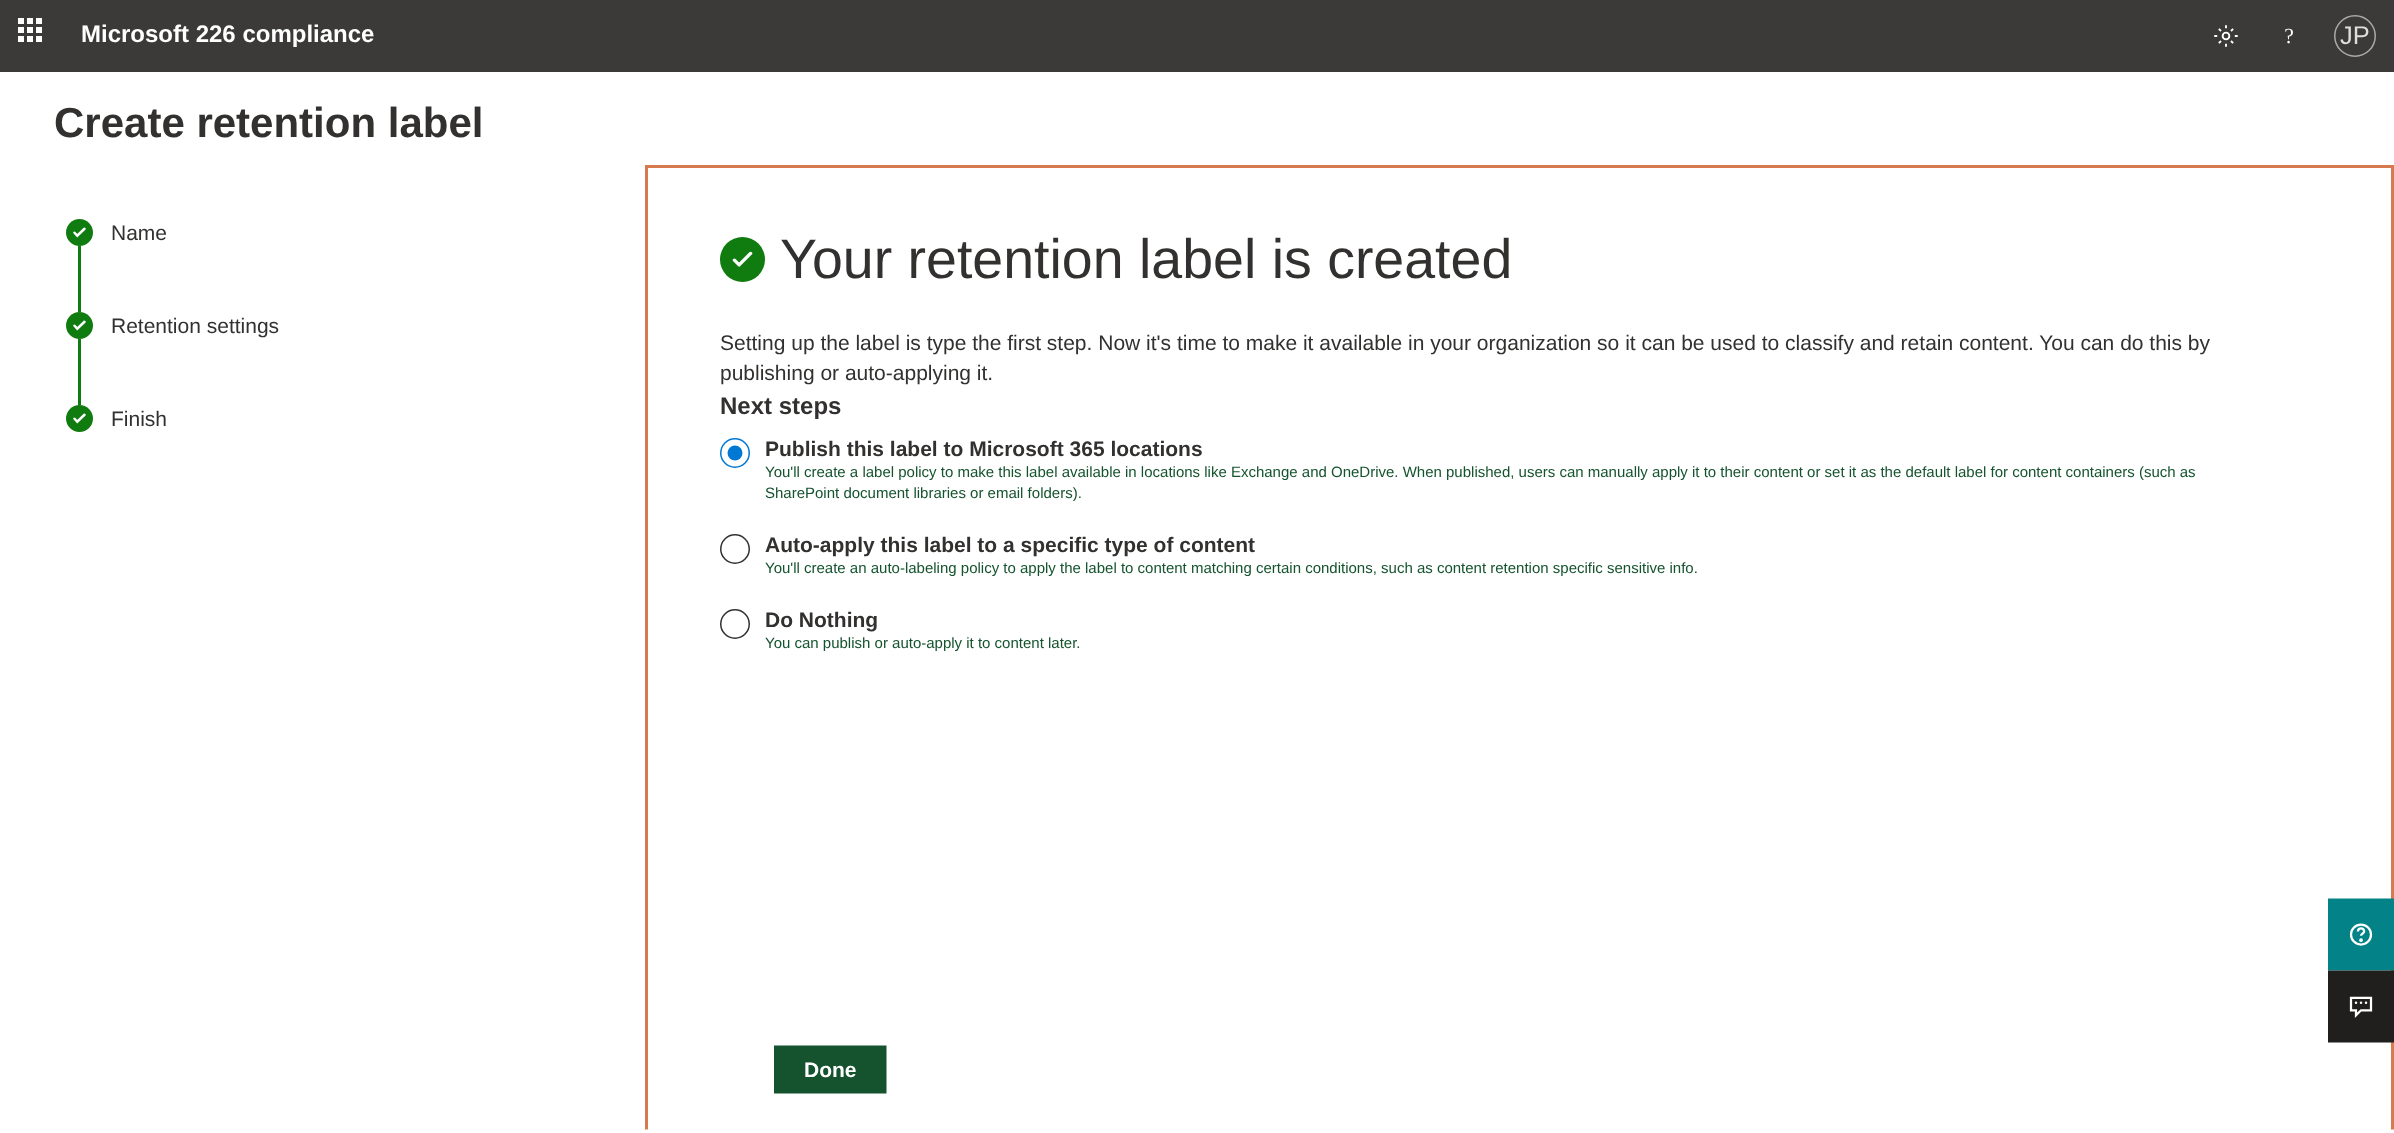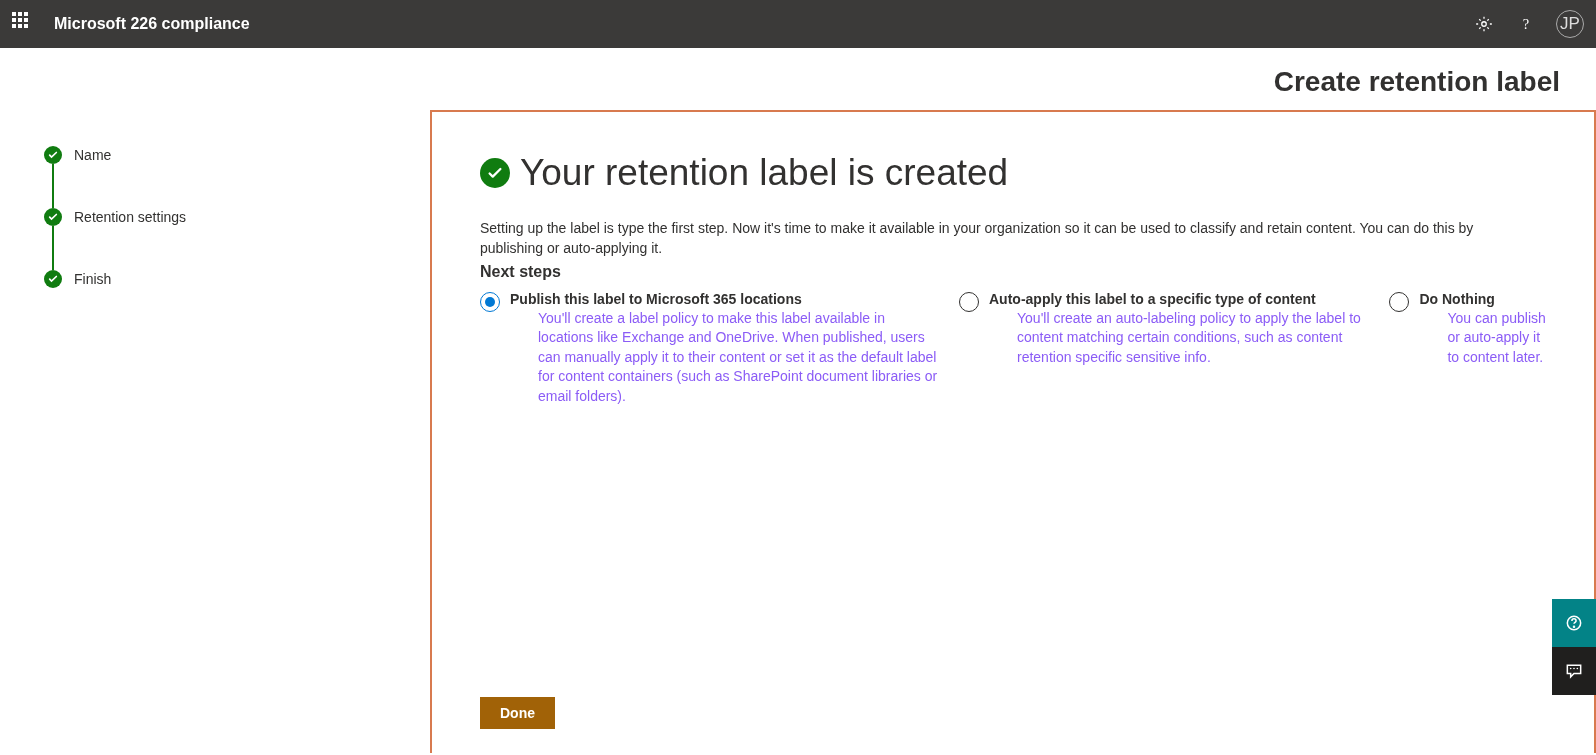--- a/index.html
+++ b/index.html
@@ -36,21 +36,21 @@
   .gear-icon, .help-icon { cursor: pointer; display:flex; align-items:center; justify-content:center; width:24px; height:24px; }
   .avatar {
     width: 28px; height: 28px; border: 1px solid #aaa; border-radius: 50%;
     display: flex; align-items: center; justify-content: center;
     font-size: 17px; color: #ddd; cursor: pointer;
   }
 
   .page-title-row {
     padding: 18px 36px 12px 36px;
   }
-  .page-title { font-size: 28px; font-weight: 700; text-align: right; }
+  .page-title { font-size: 28px; font-weight: 700; }
 
   .content-area {
     display: flex;
     height: calc(100% - 48px - 64px);
   }
 
   .stepper {
     width: 430px;
     padding: 36px 36px 0 44px;
   }
@@ -96,42 +96,42 @@
   .success-check {
     width: 30px; height: 30px; border-radius: 50%; background: #107c10;
     display: flex; align-items: center; justify-content: center;
     margin-right: 10px;
   }
   .success-check svg { width: 18px; height: 18px; }
   .success-title { font-size: 37px; font-weight: 400; }
   .success-desc { font-size: 14px; line-height: 1.45; max-width: 1000px; }
   .next-steps-label { font-size: 16px; font-weight: 600; margin-top: 4px; margin-bottom: 10px; }
 
-  .radio-group { display: flex; flex-direction: row; gap: 18px; }
+  .radio-group { display: flex; flex-direction: column; gap: 18px; }
   .radio-item { display: flex; align-items: flex-start; cursor: pointer; }
   .radio { 
     width: 20px; height: 20px; border-radius: 50%; border: 1.5px solid #323130;
     flex-shrink: 0; margin-right: 10px; margin-top: 1px;
     display:flex; align-items:center; justify-content:center;
   }
   .radio.selected { border-color: #0078d4; }
   .radio.selected::after {
     content: ""; width: 10px; height: 10px; border-radius: 50%; background: #0078d4;
   }
   .radio-texts { flex: 1; }
   .radio-title { font-size: 14px; font-weight: 600; }
-  .radio-desc { font-size: 14px; color: #8b5cf6; margin-top: 2px; line-height:1.4; max-width: 980px; margin-left: 28px;}
+  .radio-desc { font-size: 10px; color: #14532d; margin-top: 2px; line-height:1.4; max-width: 980px;}
 
   .footer {
     margin-top: auto;
     padding-top: 20px;
   }
   .done-btn {
-    background: #a16207; color: #fff; border: none; padding: 8px 20px;
-    font-size: 14px; font-weight: 600; cursor: pointer;
+    background: #14532d; color: #fff; border: none; padding: 8px 20px;
+    font-size: 14px; font-weight: 600; cursor: pointer; margin-left: 36px;
   }
 
   .side-widgets {
     position: absolute;
     right: 0;
     bottom: 60px;
     display: flex; flex-direction: column;
   }
   .widget-btn {
     width: 44px; height: 48px; display:flex; align-items:center; justify-content:center;

